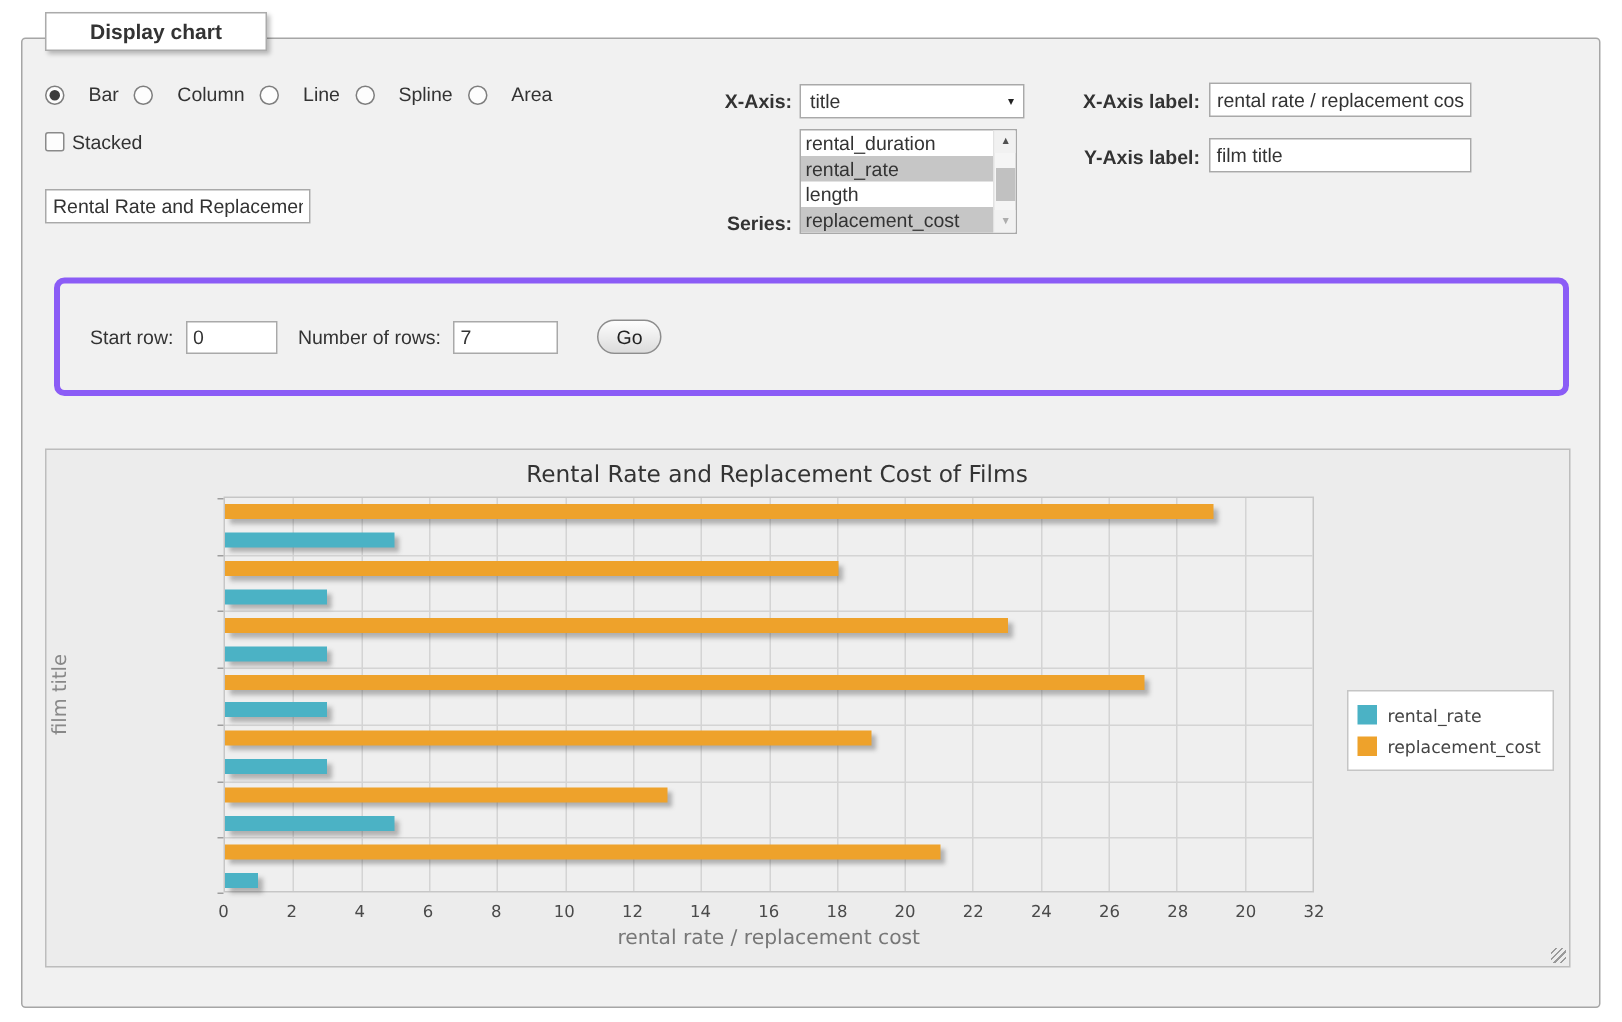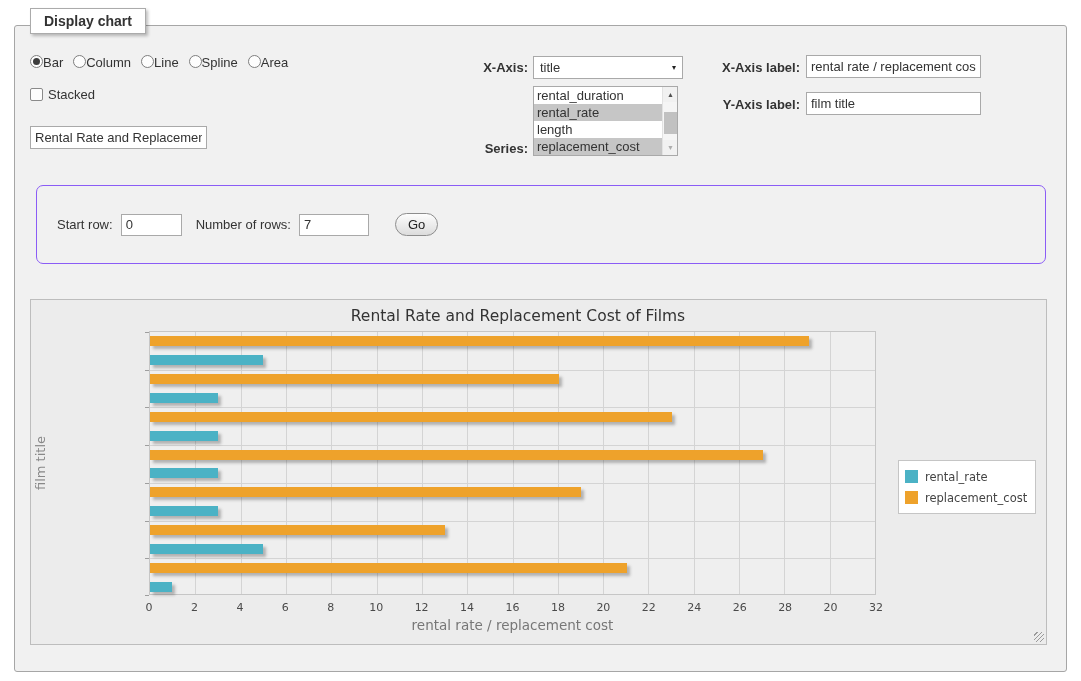--- a/index.html
+++ b/index.html
@@ -8,26 +8,26 @@
     position:relative; width:1081px; height:681px; background:#fff;
     font-family:"Liberation Sans", sans-serif; font-size:13px; color:#333;
     overflow:hidden;
   }
   .fieldset {
     position:absolute; left:14px; top:25px; width:1053px; height:647px;
     background:#F1F1F1; border:1px solid #A6A6A6; border-radius:3px;
   }
   .legend-tab {
     position:absolute; left:15px; top:-18px; background:#fff;
-    border:1px solid #ABABAB; padding:4px 13px; font-weight:bold;
+    border:1px solid #ABABAB; padding:4px 29px; font-weight:bold;
     font-size:14px; color:#333; box-shadow:2px 2px 3px rgba(0,0,0,0.25); z-index:5;
   }
   
   .radio-row { position:absolute; left:15px; top:29px; display:flex; align-items:center; gap:10px; }
-  .radio-item { display:flex; align-items:flex-start; gap:0; cursor:default; }
+  .radio-item { display:flex; align-items:flex-end; gap:16px; cursor:default; }
   .radio {
     width:13px; height:13px; border-radius:50%; border:1px solid #7E7E7E;
     background:#FDFDFD; display:inline-flex; align-items:center; justify-content:center;
   }
   .radio.sel::after { content:""; width:7px; height:7px; border-radius:50%; background:#3C3C3C; }
   .stacked-row { position:absolute; left:15px; top:61px; display:flex; align-items:center; gap:5px;justify-content:space-between; }
   .checkbox { width:13px; height:13px; border:1px solid #8A8A8A; background:#FDFDFD; border-radius:2px; }
   input[type=text] {
     border:1px solid #A9A9A9; background:#fff; font-family:"Liberation Sans",sans-serif;
     font-size:13px; color:#333; padding:2px 4px; height:23px;
@@ -55,21 +55,21 @@
   .sb { flex:0 0 15px; background:#F5F5F5; border-left:1px solid #E2E2E2; position:relative; }
   .sb-btn { position:absolute; left:0; width:15px; height:15px; background:#F1F1F1;
     color:#505050; font-size:7px; text-align:center; line-height:15px; }
   .sb-btn.up { top:0; } .sb-btn.down { bottom:0; color:#ADADAD; }
   .sb-thumb { position:absolute; left:1px; top:25px; width:13px; height:22px; background:#C1C1C1; }
   .xal-input { position:absolute; left:791px; top:29px; width:175px; }
   .yal-input { position:absolute; left:791px; top:66px; width:175px; }
   
   .rows-panel {
     position:absolute; left:21px; top:159px; width:1010px; height:79px;
-    border:1px solid #8b5cf6; border-radius:7px; display:flex; align-items:center; padding-left:20px;
+    border:4px solid #8b5cf6; border-radius:7px; display:flex; align-items:center; padding-left:20px;
   }
   .rows-panel input { height:22px; }
   .start-row-input { width:61px; margin-left:8px; }
   .num-rows-input { width:70px; margin-left:8px; }
   .nlabel { margin-left:14px; }
   .go-btn {
     margin-left:26px; font-family:"Liberation Sans",sans-serif; font-size:13px; color:#222;
     padding:3px 12px; border:1px solid #8D8D8D; border-radius:12px;
     background:linear-gradient(#FDFDFD,#DCDCDC); cursor:default;
   }

